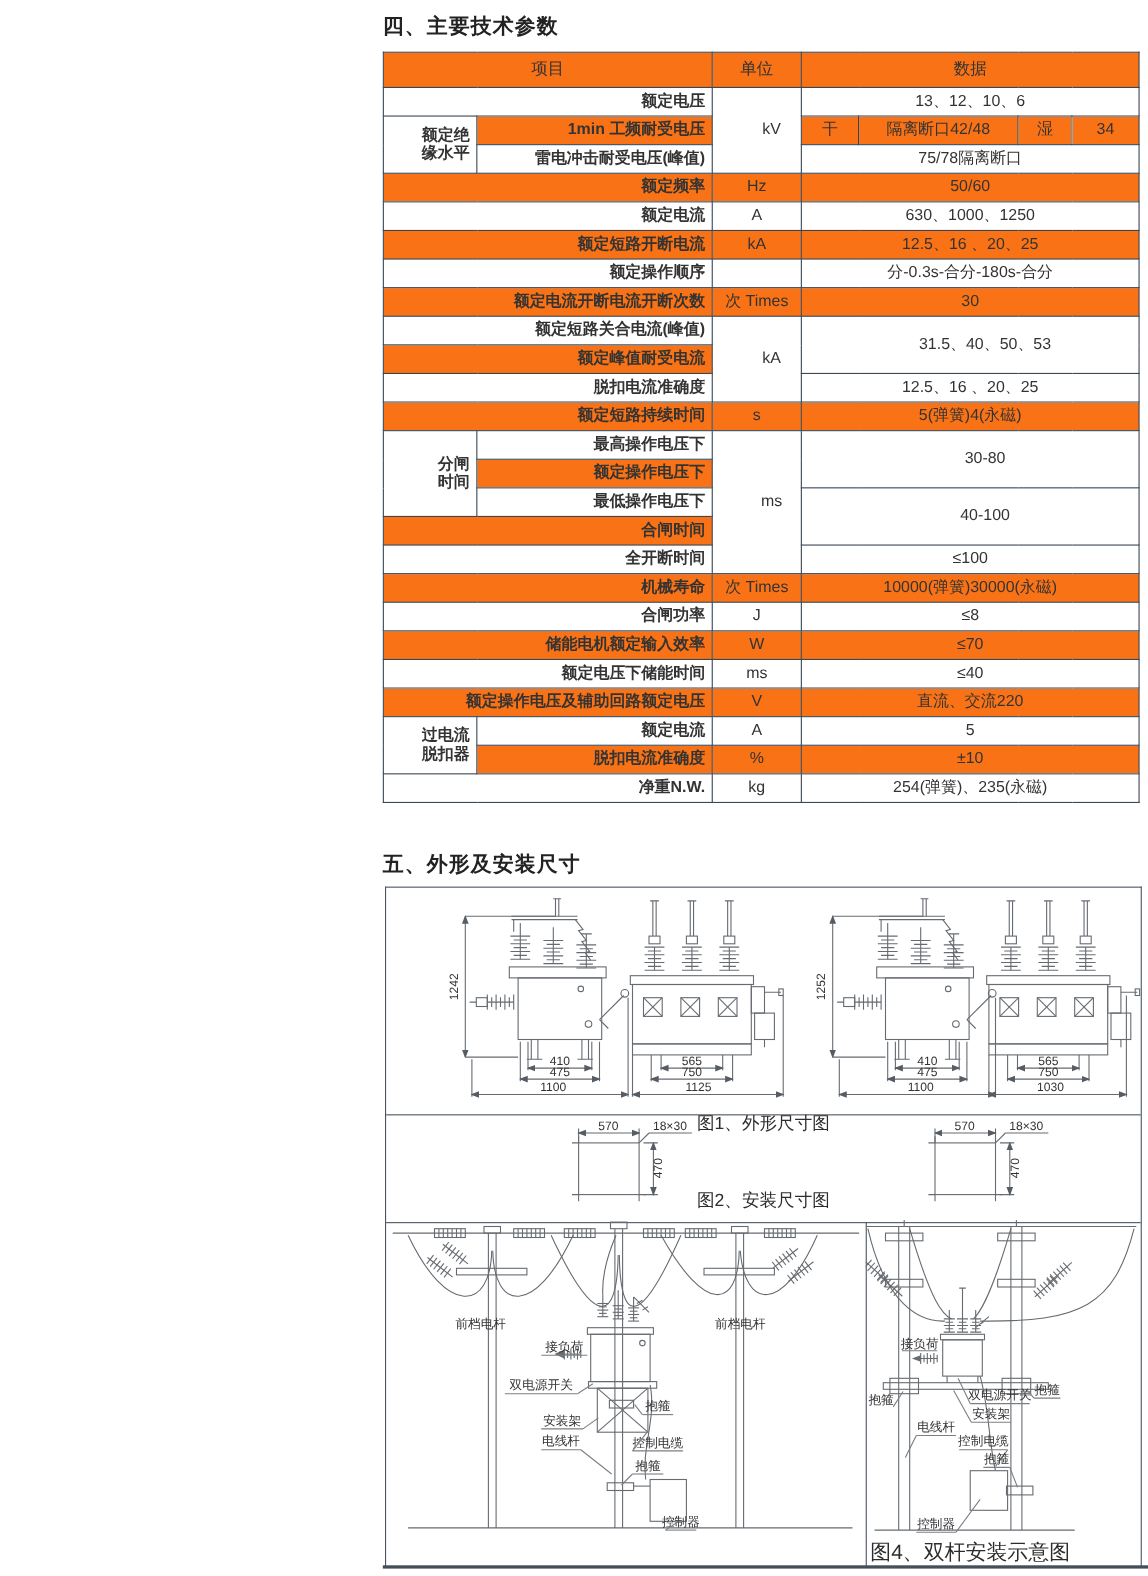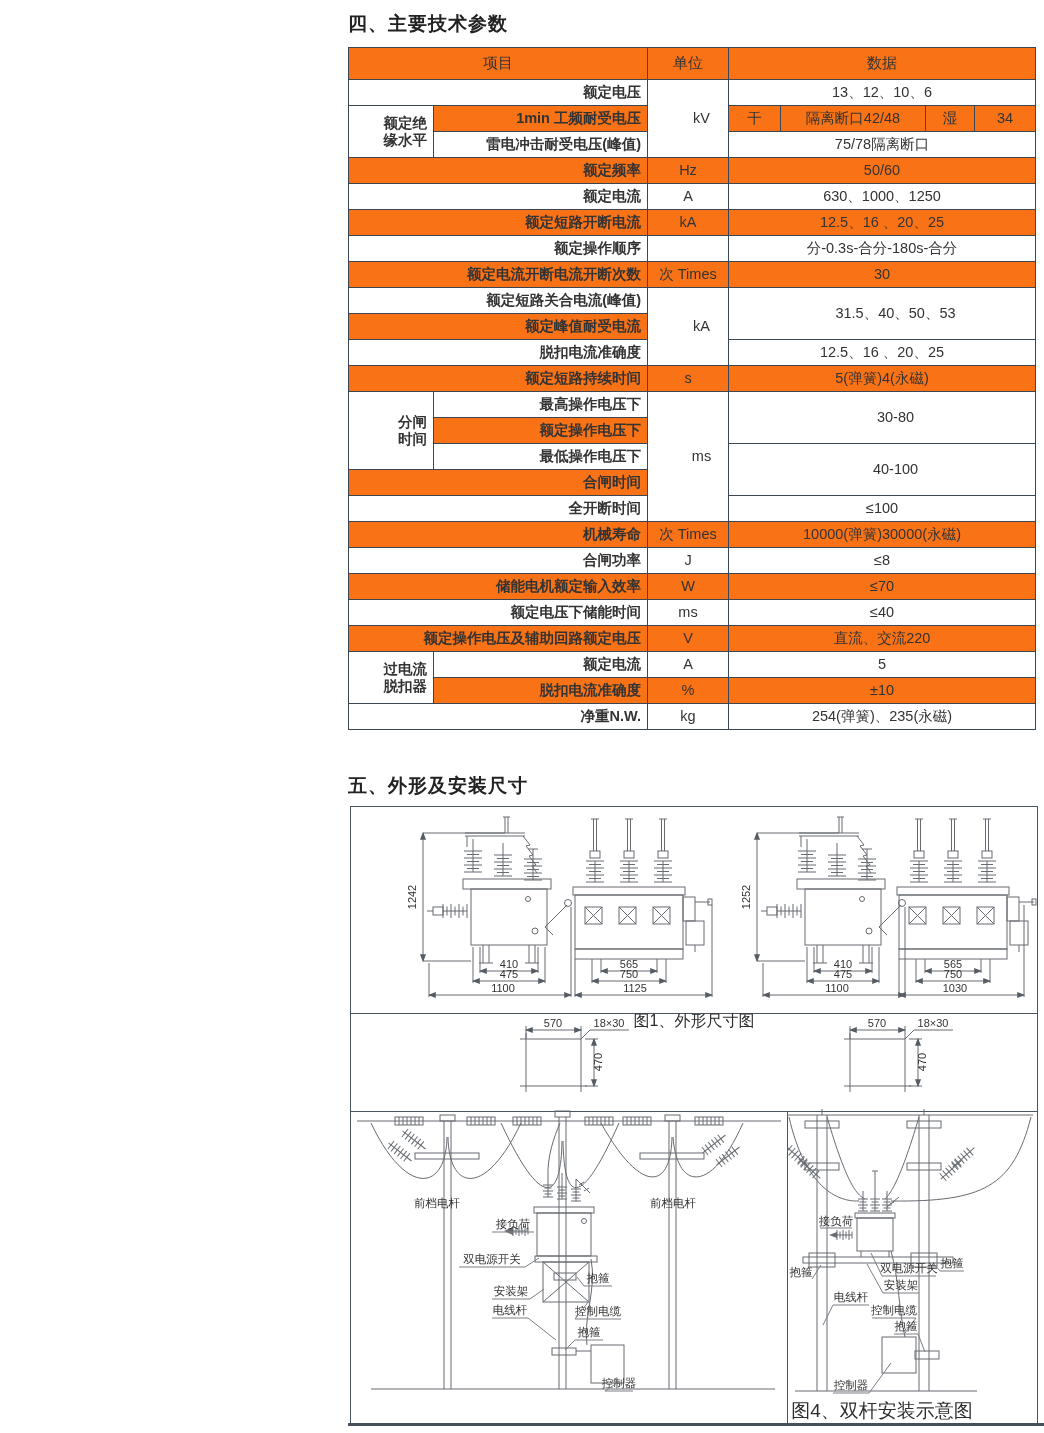--- a/index.html
+++ b/index.html
@@ -491,20 +491,21 @@
       <text class="dimt" x="52" y="10" text-anchor="middle">570</text>
       <line x1="80" y1="22" x2="89" y2="13"></line>
         <line x1="89" y1="13" x2="128" y2="13"></line>
       <text class="dimt" x="108" y="10" text-anchor="middle">18×30</text>
       <line x1="84" y1="22" x2="97" y2="22"></line>
         <line x1="84" y1="69" x2="97" y2="69"></line>
       <line class="dim" x1="93" y1="22" x2="93" y2="69" marker-start="url(#dimA)" marker-end="url(#dimA)"></line>
       <text class="dimt" x="101" y="45" text-anchor="middle" transform="rotate(-90 101 45)">470</text>
     </svg>
 
+    <p class="cap cap2">图2、安装尺寸图</p>
 
     <svg class="draw p3" viewBox="0 0 436 294">
       <line x1="6" y1="14" x2="430" y2="14"></line>
       <use href="#wstr" x="44" y="14"></use>
         <use href="#wstr" x="116" y="14"></use>
       <use href="#wstr" x="162" y="14"></use>
         <use href="#wstr" x="234" y="14"></use>
       <use href="#wstr" x="272" y="14"></use>
         <use href="#wstr" x="344" y="14"></use>
       <path d="M20,16 C55,90 95,85 96,30"></path>

